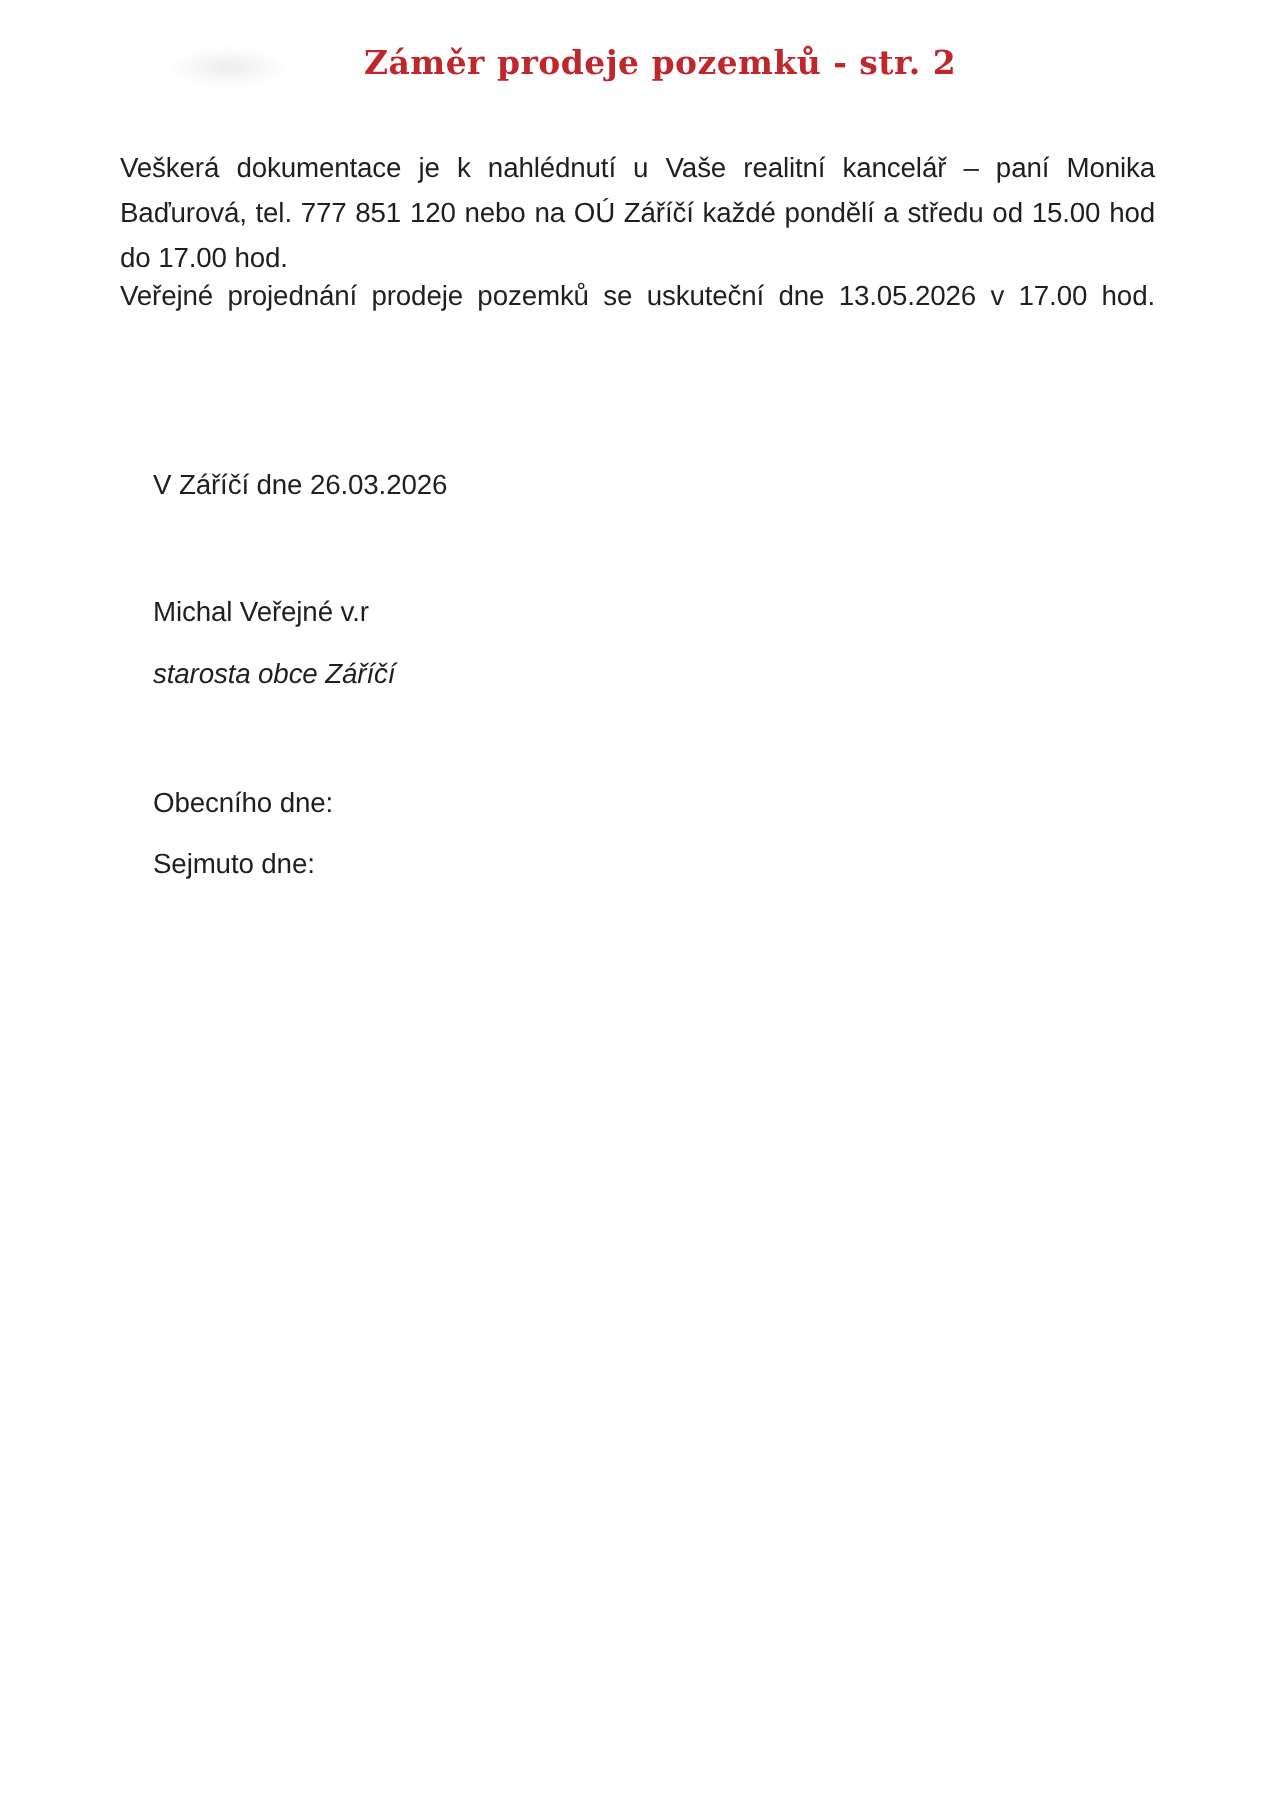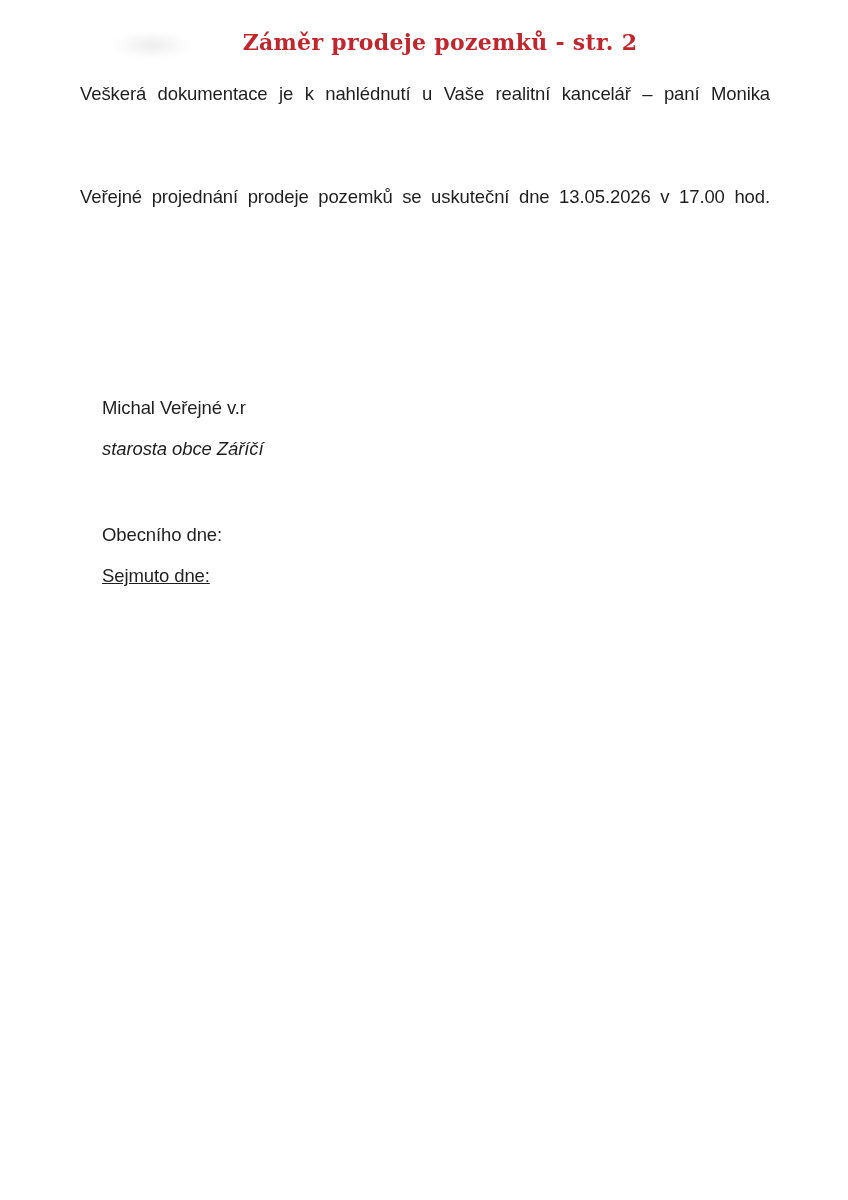--- a/index.html
+++ b/index.html
@@ -34,57 +34,60 @@
     pointer-events: none;
   }
   .para {
     position: absolute;
     left: 80px;
     width: 690px;
     font-size: 18.5px;
     line-height: 30px;
     letter-spacing: -0.1px;
   }
-  .para-1 { top: 79px; }
+  .para-1 { top: 97px; }
   .para-2 { top: 182px; }
   .line { text-align: left; }
   .line.just {
     text-align: justify;
     text-align-last: justify;
   }
   .sig-line {
     position: absolute;
     left: 102px;
     font-size: 18.5px;
     line-height: 22px;
     letter-spacing: -0.1px;
   }
   .pos-date    { top: 312px; }
   .pos-name    { top: 397px; }
   .pos-role    { top: 438px; font-style: italic; }
   .pos-posted  { top: 524px; }
-  .pos-removed { top: 565px; text-decoration: underline; }
+  .pos-removed { top: 565px; }
 </style>
 </head>
 <body>
 
 <div class="page" style="color: rgb(31, 31, 31);">
 
   <div class="scan-smudge"></div>
 
   <h1 class="doc-title" style="color: rgb(192, 39, 45);">Záměr prodeje pozemků - str. 2</h1>
 
   <div class="para para-1">
     <div class="line just">Veškerá dokumentace je k nahlédnutí u Vaše realitní kancelář – paní Monika</div>
+    <div class="line just">Baďurová, tel. 777 851 120 nebo na OÚ Záříčí každé pondělí a středu od 15.00 hod</div>
+    <div class="line">do 17.00 hod.</div>
   </div>
 
   <div class="para para-2">
     <div class="line just">Veřejné projednání prodeje pozemků se uskuteční dne 13.05.2026 v 17.00 hod.</div>
   </div>
 
+  <div class="sig-line pos-date">V Záříčí dne 26.03.2026</div>
 
   <div class="sig-line pos-name">Michal Veřejné v.r</div>
 
   <div class="sig-line pos-role">starosta obce Záříčí</div>
 
   <div class="sig-line pos-posted">Obecního dne:</div>
 
   <div class="sig-line pos-removed">Sejmuto dne:</div>
 
 </div>

